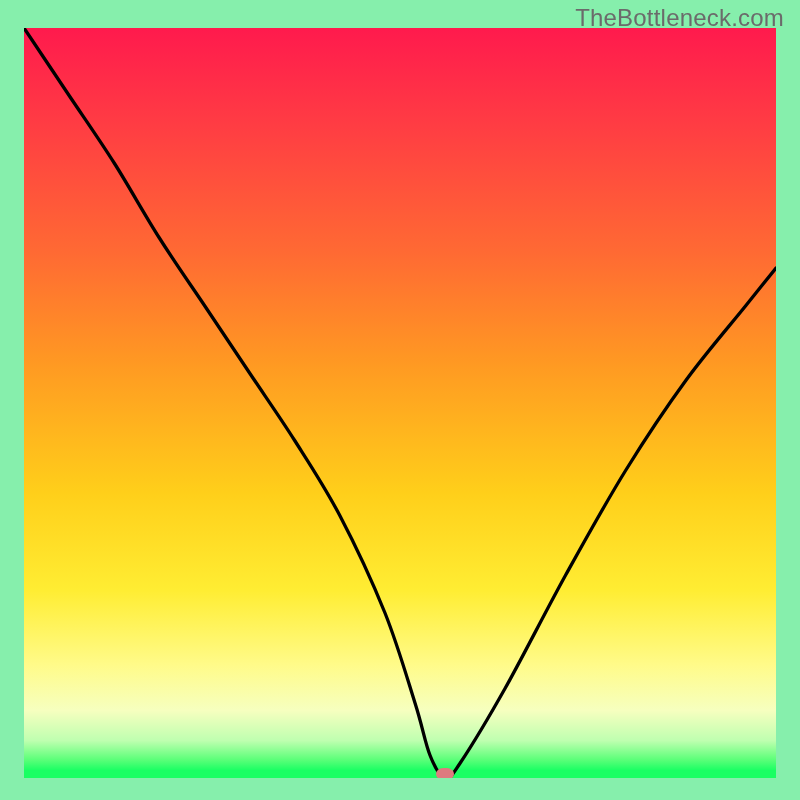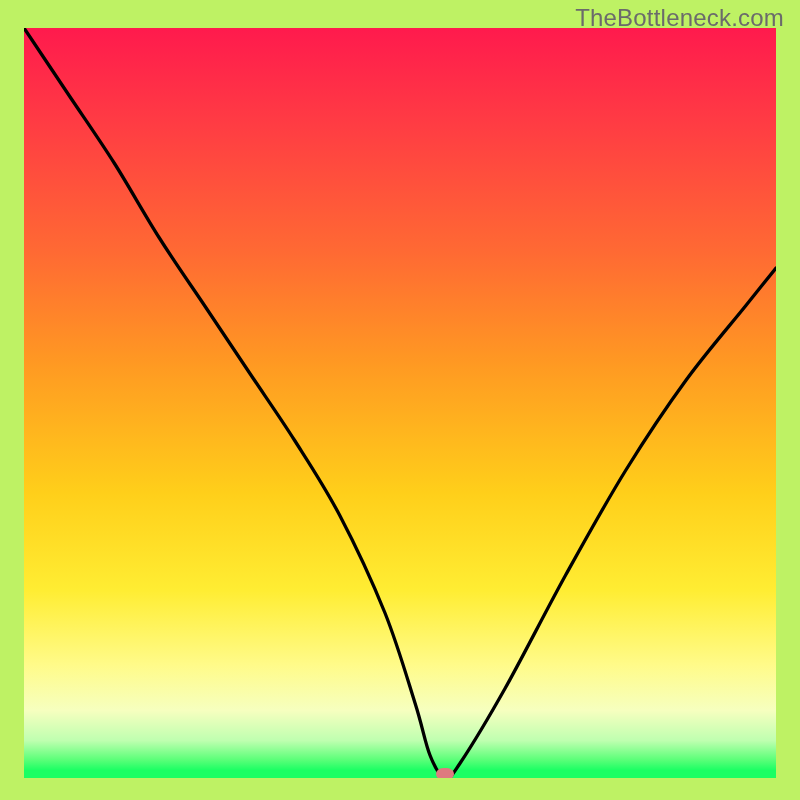--- a/index.html
+++ b/index.html
@@ -8,21 +8,21 @@
     width: 800px;
     height: 800px;
     background: #000;
     overflow: hidden;
     font-family: Arial, Helvetica, sans-serif;
   }
   .frame {
     position: relative;
     width: 800px;
     height: 800px;
-    background: #bef264;
+    background: #86efac;
   }
   .watermark {
     position: absolute;
     top: 4px;
     right: 16px;
     color: #6b6b6b;
     font-size: 24px;
     font-weight: 500;
     letter-spacing: 0.2px;
     z-index: 5;

